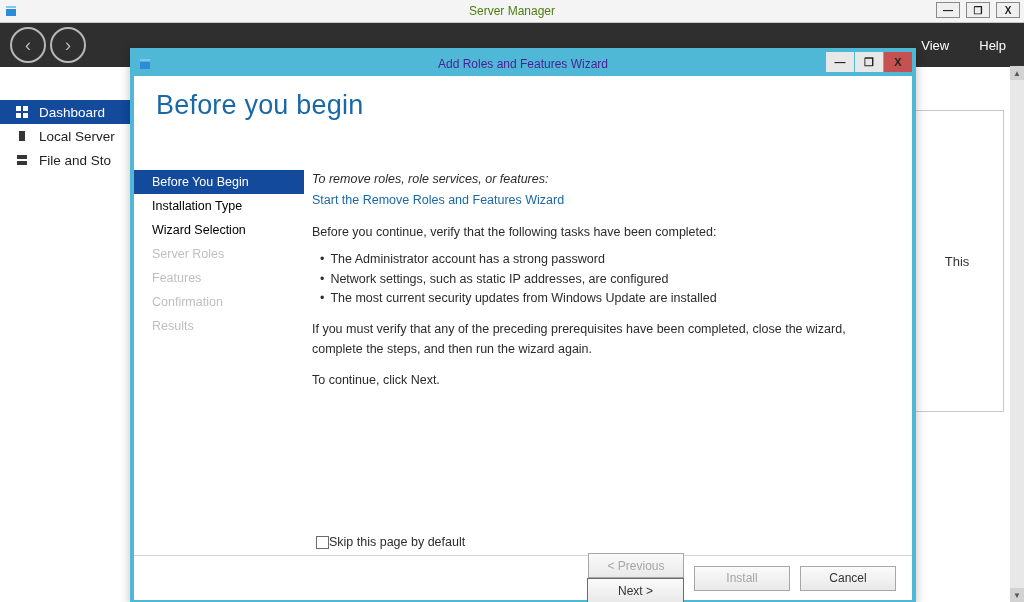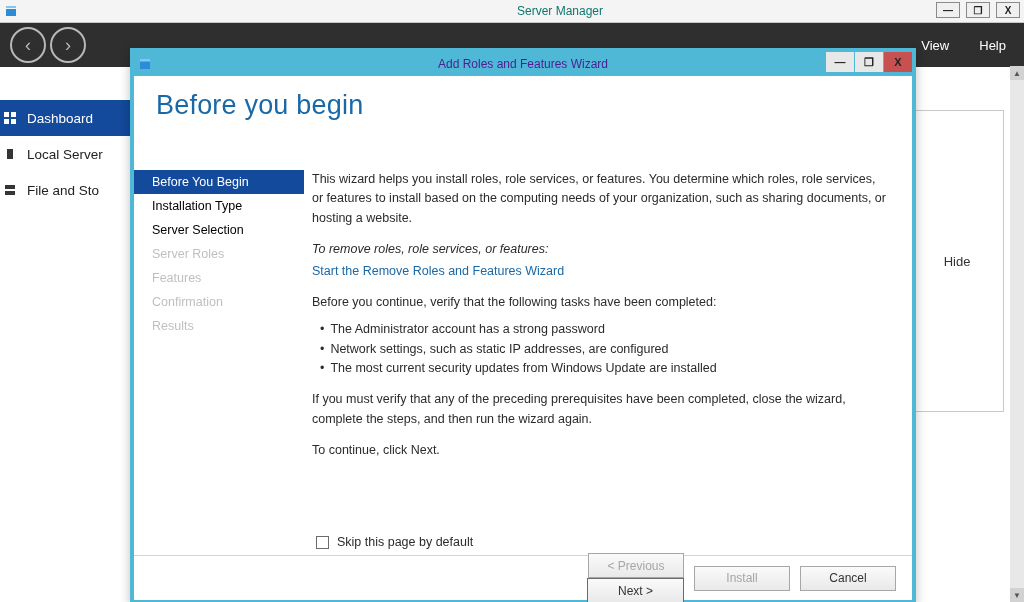--- a/index.html
+++ b/index.html
@@ -30,22 +30,21 @@
 .sm-title-left-icon {
   width: 14px; height: 14px;
   margin-left: 4px;
   display: flex; align-items:center; justify-content:center;
   color:#0a6fba;
 }
 .sm-title-text {
   position: absolute;
   left: 50%;
   transform: translateX(-50%);
-  color: #0f766e;
-  margin-left: 48px;
+  color: #4d7c0f;
 }
 .sm-title-controls {
   position: absolute;
   right: 4px;
   top: 2px;
   display: flex;
   gap: 6px;
 }
 .sm-title-btn {
   width: 24px; height: 16px;
@@ -85,24 +84,24 @@
 .sm-toolbar-menu span { color: #fff; }
 
 .sm-nav {
   width: 150px;
   position: absolute;
   left: 0;
   top: 100px;
   height: 300px;
 }
 .sm-nav-item {
-  height: 36px;
-  display: flex;
-  align-items: center;
-  padding-left: 3px;
+  height: 24px;
+  display: flex;
+  align-items: center;
+  padding-left: 15px;
   font-size: 13.5px;
   gap: 10px;
   color: #222;
 }
 .sm-nav-item.selected {
   background: #134a9c;
   color: #fff;
 }
 .sm-nav-icon {
   width: 14px; height: 14px;
@@ -255,21 +254,20 @@
 }
 .wizard-bullets li::before {
   content: "•";
   margin-right: 6px;
 }
 
 .wizard-skip {
   padding: 4px 0 6px 182px;
   display: flex;
   align-items: center;
-  gap: 8px;
   font-size: 12.5px;
   color:#2b2b2b;
 }
 .skip-check {
   width: 13px; height: 13px;
   border: 1px solid #6b6b6b;
   box-sizing: border-box;
 }
 
 .wizard-footer {
@@ -359,21 +357,21 @@
         <svg width="12" height="12">
             <rect x="1" y="1" width="10" height="4" fill="#353535"></rect>
             <rect x="1" y="7" width="10" height="4" fill="#353535"></rect>
           </svg>
       </span>
       <span>File and Sto</span>
     </div>
   </div>
 
   <div class="hide-box">
-    <span>Hide</span>
+    <span>This</span>
   </div>
 
   <div class="outer-scrollbar">
     <div class="outer-scroll-up">▲</div>
     <div class="outer-scroll-down">▼</div>
   </div>
 
   <div class="wizard">
 
     <div class="wizard-titlebar">
@@ -392,29 +390,28 @@
     </div>
 
     <div class="wizard-header">
       <div class="wizard-heading">Before you begin</div>
     </div>
 
     <div class="wizard-body">
       <div class="wizard-steps">
         <div class="wizard-step active">Before You Begin</div>
         <div class="wizard-step">Installation Type</div>
-        <div class="wizard-step">Server Selection</div>
+        <div class="wizard-step">Wizard Selection</div>
         <div class="wizard-step disabled">Server Roles</div>
         <div class="wizard-step disabled">Features</div>
         <div class="wizard-step disabled">Confirmation</div>
         <div class="wizard-step disabled">Results</div>
       </div>
 
       <div class="wizard-content">
-        <p>This wizard helps you install roles, role services, or features. You determine which roles, role services, or features to install based on the computing needs of your organization, such as sharing documents, or hosting a website.</p>
         <p style="margin-bottom:2px;font-style:italic;">To remove roles, role services, or features:</p>
         <p><span class="wizard-link">Start the Remove Roles and Features Wizard</span></p>
         <p class="wizard-verify-title">Before you continue, verify that the following tasks have been completed:</p>
         <ul class="wizard-bullets">
           <li>The Administrator account has a strong password</li>
           <li>Network settings, such as static IP addresses, are configured</li>
           <li>The most current security updates from Windows Update are installed</li>
         </ul>
         <p>If you must verify that any of the preceding prerequisites have been completed, close the wizard, complete the steps, and then run the wizard again.</p>
         <p>To continue, click Next.</p>

